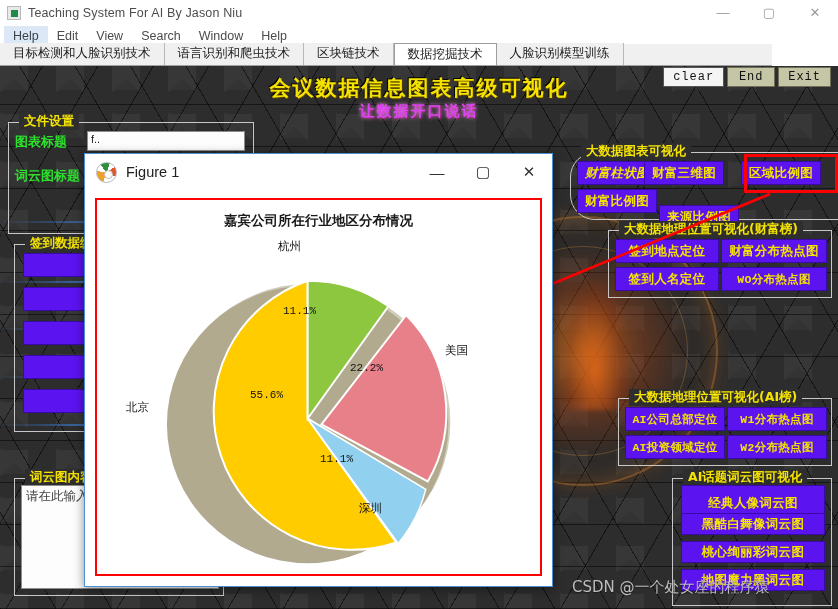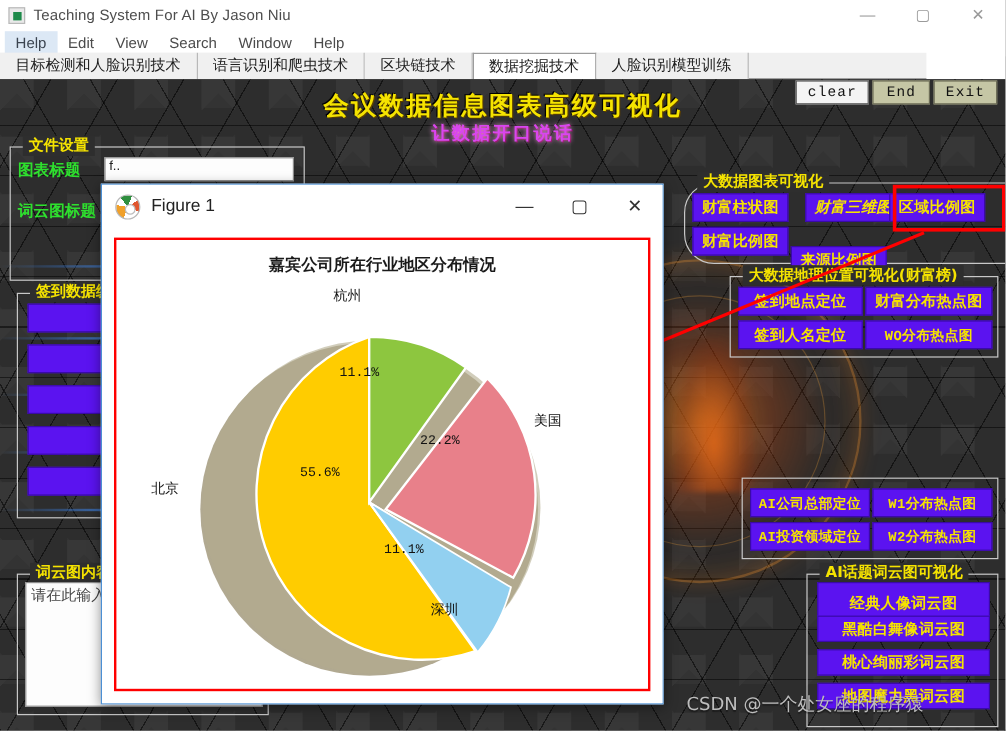--- a/index.html
+++ b/index.html
@@ -51,21 +51,21 @@
   .menu-item {
     font-size:12.5px; color:#4b4b4b; padding:2px 9px; line-height:16px;
   }
   .menu-item.active { background:#dce8f5; color:#3b4450; }
 
   
   .tabstrip{
     position:absolute; left:0; top:44px; width:772px; height:22px;
     background:#f0f0f0;
     border-bottom:1px solid #a0a0a0;
-    display:flex; align-items:center;
+    display:flex; align-items:flex-end;
   }
   .tab{
     height:22px; line-height:21px;
     font-size:12.5px; color:#1b1b1b;
     padding:0 13px;
     border-right:1px solid #b8b8b8;
     background:#f0f0f0;
     white-space:nowrap;
   }
   .tab.active{
@@ -348,37 +348,38 @@
       <div class="pbtn" style="position:absolute; left:8px; top:144px; width:190px; height:24px;">签到星座比</div>
     </div>
 
     <div class="group" style="left:14px; top:412px; width:210px; height:118px;">
       <div class="legend">词云图内容</div>
       <div class="txtarea" style="position:absolute; left:6px; top:6px; width:198px; height:104px;">请在此输入文</div>
     </div>
 
     <div class="group" style="left:570px; top:86px; width:304px; height:68px;border-radius:25px;">
       <div class="legend">大数据图表可视化</div>
-      <div class="pbtn" style="position:absolute; left:6px;   top:8px; width:80px; height:24px;">财富柱状图</div>
-      <div class="pbtn" style="position:absolute; left:100px;  top:8px; width:80px; height:24px;font-style:italic;">财富三维图</div>
+      <div class="pbtn" style="position:absolute; left:6px;   top:8px; width:80px; height:24px;font-style:italic;">财富柱状图</div>
+      <div class="pbtn" style="position:absolute; left:73px;  top:8px; width:80px; height:24px;">财富三维图</div>
       <div class="pbtn" style="position:absolute; left:170px; top:8px; width:80px; height:24px;">区域比例图</div>
       <div class="pbtn" style="position:absolute; left:6px;   top:36px; width:80px; height:24px;">财富比例图</div>
       <div class="pbtn" style="position:absolute; left:88px;  top:36px; width:80px; height:24px;margin-top:16px;">来源比例图</div>
     </div>
     <div class="redbox" style="left:744px; top:88px; width:94px; height:39px;"></div>
 
     <div class="group" style="left:608px; top:164px; width:224px; height:68px;">
       <div class="legend">大数据地理位置可视化(财富榜)</div>
       <div class="pbtn" style="position:absolute; left:6px;   top:8px;  width:104px; height:24px;">签到地点定位</div>
       <div class="pbtn" style="position:absolute; left:112px; top:8px;  width:106px; height:24px;">财富分布热点图</div>
       <div class="pbtn" style="position:absolute; left:6px;   top:36px; width:104px; height:24px;">签到人名定位</div>
       <div class="pbtn mono" style="position:absolute; left:112px; top:36px; width:106px; height:24px;">WO分布热点图</div>
     </div>
 
     <div class="group" style="left:618px; top:332px; width:214px; height:68px;">
+      <div class="legend">大数据地理位置可视化(AI榜)</div>
       <div class="pbtn mono" style="position:absolute; left:6px;   top:8px;  width:100px; height:24px;">AI公司总部定位</div>
       <div class="pbtn mono" style="position:absolute; left:108px; top:8px;  width:100px; height:24px;">W1分布热点图</div>
       <div class="pbtn mono" style="position:absolute; left:6px;   top:36px; width:100px; height:24px;">AI投资领域定位</div>
       <div class="pbtn mono" style="position:absolute; left:108px; top:36px; width:100px; height:24px;">W2分布热点图</div>
     </div>
 
     <div class="group" style="left:672px; top:412px; width:160px; height:128px;">
       <div class="legend">AI话题词云图可视化</div>
       <div class="pbtn" style="position:absolute; left:8px; top:6px;  width:144px; height:36px;">经典人像词云图</div>
       <div class="pbtn" style="position:absolute; left:8px; top:34px; width:144px; height:22px;">黑酷白舞像词云图</div>

